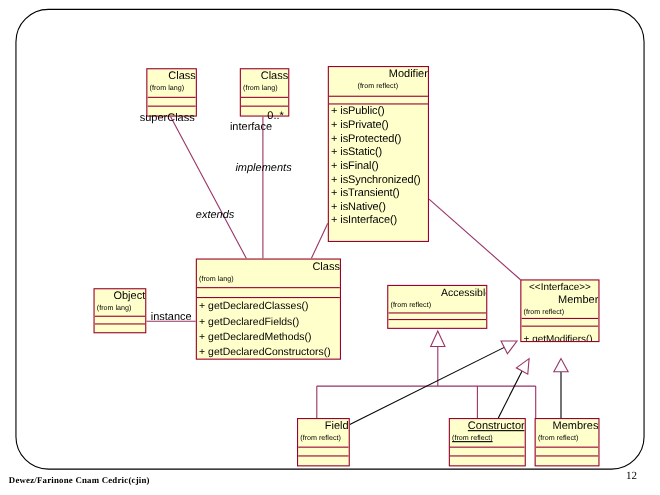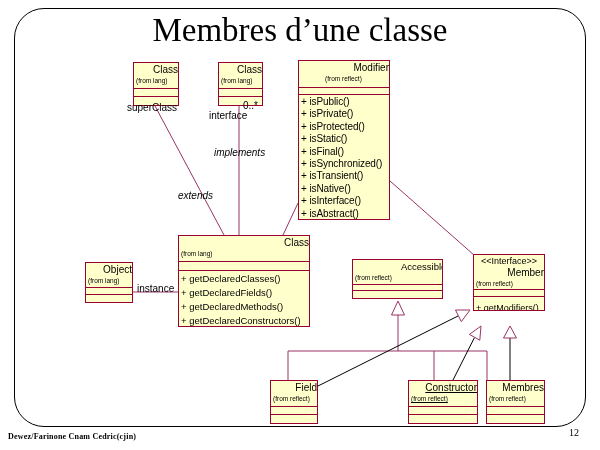--- a/index.html
+++ b/index.html
@@ -49,21 +49,20 @@
     font-family:"Liberation Serif", serif; font-size:10px;
   }
 </style>
 </head>
 <body>
 
 <div class="stage">
 
   <div class="slide-border"></div>
 
-  <div class="title">Membres d’une classe</div>
 
   <svg class="rel" viewBox="0 0 600 450">
 
     <line x1="155" y1="106" x2="224" y2="235" stroke="#993366" stroke-width="1"></line>
     <line x1="239" y1="106" x2="239" y2="235" stroke="#993366" stroke-width="1"></line>
     <line x1="298" y1="203" x2="283" y2="235" stroke="#993366" stroke-width="1"></line>
     <line x1="390" y1="181" x2="474" y2="255" stroke="#993366" stroke-width="1"></line>
     <line x1="133" y1="292" x2="178" y2="292" stroke="#993366" stroke-width="1"></line>
 
     <polygon points="398,301 391.5,315 404.5,315" fill="#ffffff" stroke="#993366" stroke-width="1"></polygon>
@@ -104,21 +103,20 @@
     <div class="uml-methods mod">
         <div class="mline">+ isPublic()</div>
         <div class="mline">+ isPrivate()</div>
         <div class="mline">+ isProtected()</div>
         <div class="mline">+ isStatic()</div>
         <div class="mline">+ isFinal()</div>
         <div class="mline">+ isSynchronized()</div>
         <div class="mline">+ isTransient()</div>
         <div class="mline">+ isNative()</div>
         <div class="mline">+ isInterface()</div>
-        <div class="mline">+ isAbstract()</div>
       </div>
   </div>
 
   <div class="uml-box" style="left:178px;top:235px;width:132px;height:92px;">
     <div class="uml-title" style="height:25px;">
       <div class="uml-name">Class</div>
       <div class="uml-from">(from lang)</div>
     </div>
     <div class="uml-comp" style="height:9px;"></div>
     <div class="uml-methods cc">

